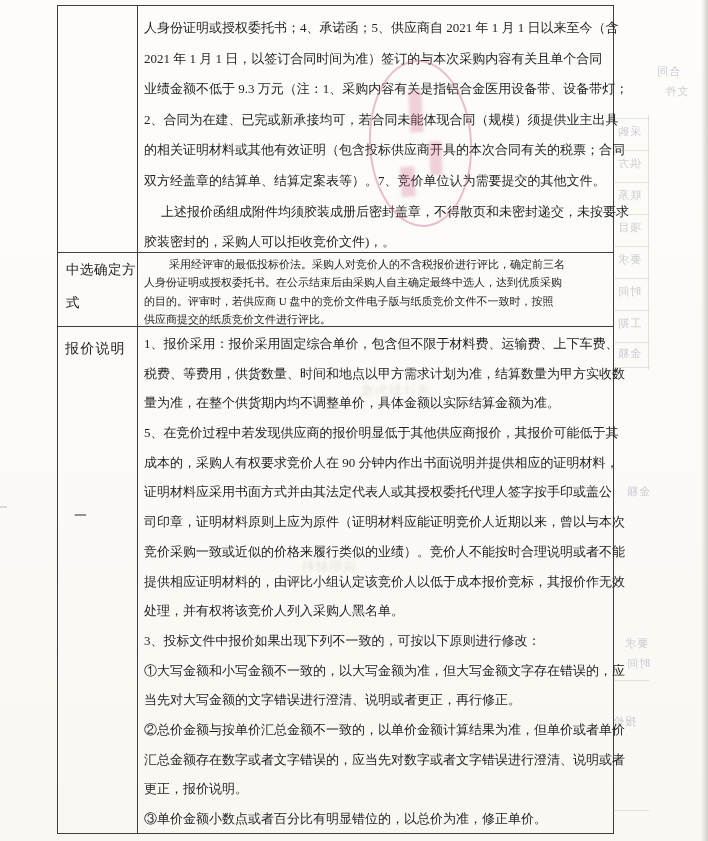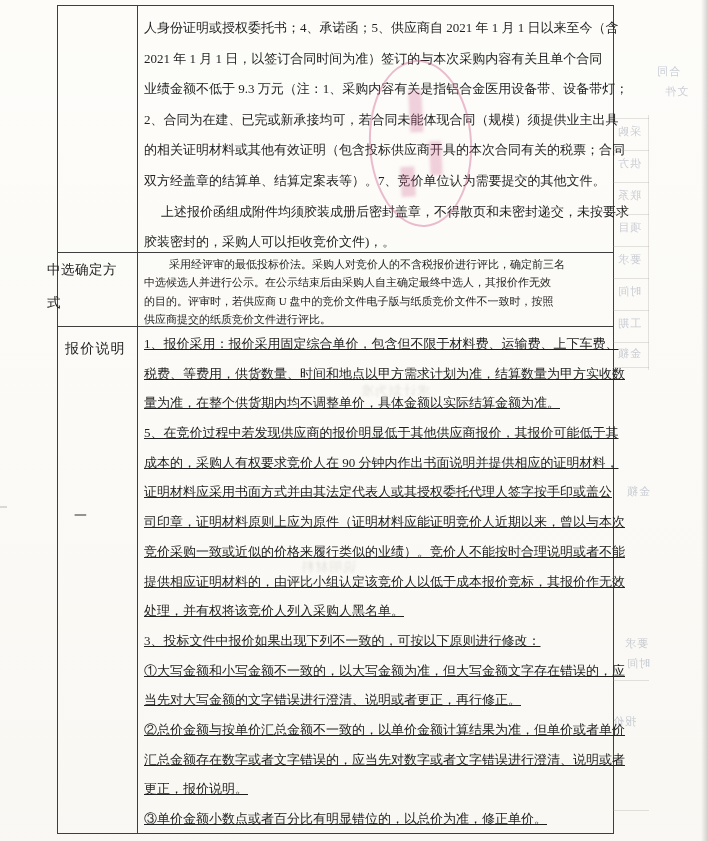--- a/index.html
+++ b/index.html
@@ -19,27 +19,27 @@
   .hline { height:1.4px; left:57px; width:557px; }
 
   
   .rc { position:absolute; left:144px; width:466px; color:#1f1f1f; }
   .rc .ln { white-space:nowrap; overflow:visible; }
   .rc1 { top:13px;  font-size:13px; }
   .rc1 .ln { height:30.6px; line-height:30.6px; }
   .rc2 { top:255px; font-size:11px; }
   .rc2 .ln { height:18.3px; line-height:18.3px; }
   .rc3 { top:329px; font-size:13px; }
-  .rc3 .ln { height:29.7px; line-height:29.7px;text-decoration:underline; }
+  .rc3 .ln { height:29.7px; line-height:29.7px; }
   .ind1 { text-indent:17px; }
   .ind2 { text-indent:25px; }
 
   
   .lbl { position:absolute; color:#1d1d1d; }
-  .lbl-r2 { left:47px; top:253px; width:78px; font-size:13.5px; letter-spacing:0.5px; }
+  .lbl-r2 { left:66px; top:253px; width:78px; font-size:13.5px; letter-spacing:0.5px; }
   .lbl-r2 .lbl-line { height:33px; line-height:33px; white-space:nowrap; }
   .lbl-r3 { left:65px; top:340px; width:70px; font-size:14px; letter-spacing:1.2px;
             height:18px; line-height:18px; white-space:nowrap; }
   .dash-mark { position:absolute; left:74px; top:508px; font-size:13px; height:16px;
                line-height:16px; color:#2e2e2e; }
 
   
   .seal { position:absolute; left:369px; top:60px; width:99px; height:163px;
           border:2.4px solid rgba(205,92,141,0.40); border-radius:50%;
           transform:rotate(-3deg); }
@@ -80,21 +80,21 @@
     <div class="ln ind1">上述报价函组成附件均须胶装成册后密封盖章，不得散页和未密封递交，未按要求</div>
     <div class="ln">胶装密封的，采购人可以拒收竞价文件)，。</div>
   </div>
 
   <div class="lbl lbl-r2">
     <div class="lbl-line">中选确定方</div>
     <div class="lbl-line">式</div>
   </div>
   <div class="rc rc2">
     <div class="ln ind2">采用经评审的最低投标价法。采购人对竞价人的不含税报价进行评比，确定前三名</div>
-    <div class="ln">中选候选人并进行公示。在公示结束后由采购人自主确定最终中选人，其报价作无效</div>
+    <div class="ln">人身份证明或授权委托书。在公示结束后由采购人自主确定最终中选人，达到优质采购</div>
     <div class="ln">的目的。评审时，若供应商 U 盘中的竞价文件电子版与纸质竞价文件不一致时，按照</div>
     <div class="ln">供应商提交的纸质竞价文件进行评比。</div>
   </div>
 
   <div class="lbl lbl-r3">报价说明</div>
   <div class="dash-mark">一</div>
   <div class="rc rc3">
     <div class="ln">1、报价采用：报价采用固定综合单价，包含但不限于材料费、运输费、上下车费、</div>
     <div class="ln">税费、等费用，供货数量、时间和地点以甲方需求计划为准，结算数量为甲方实收数</div>
     <div class="ln">量为准，在整个供货期内均不调整单价，具体金额以实际结算金额为准。</div>

